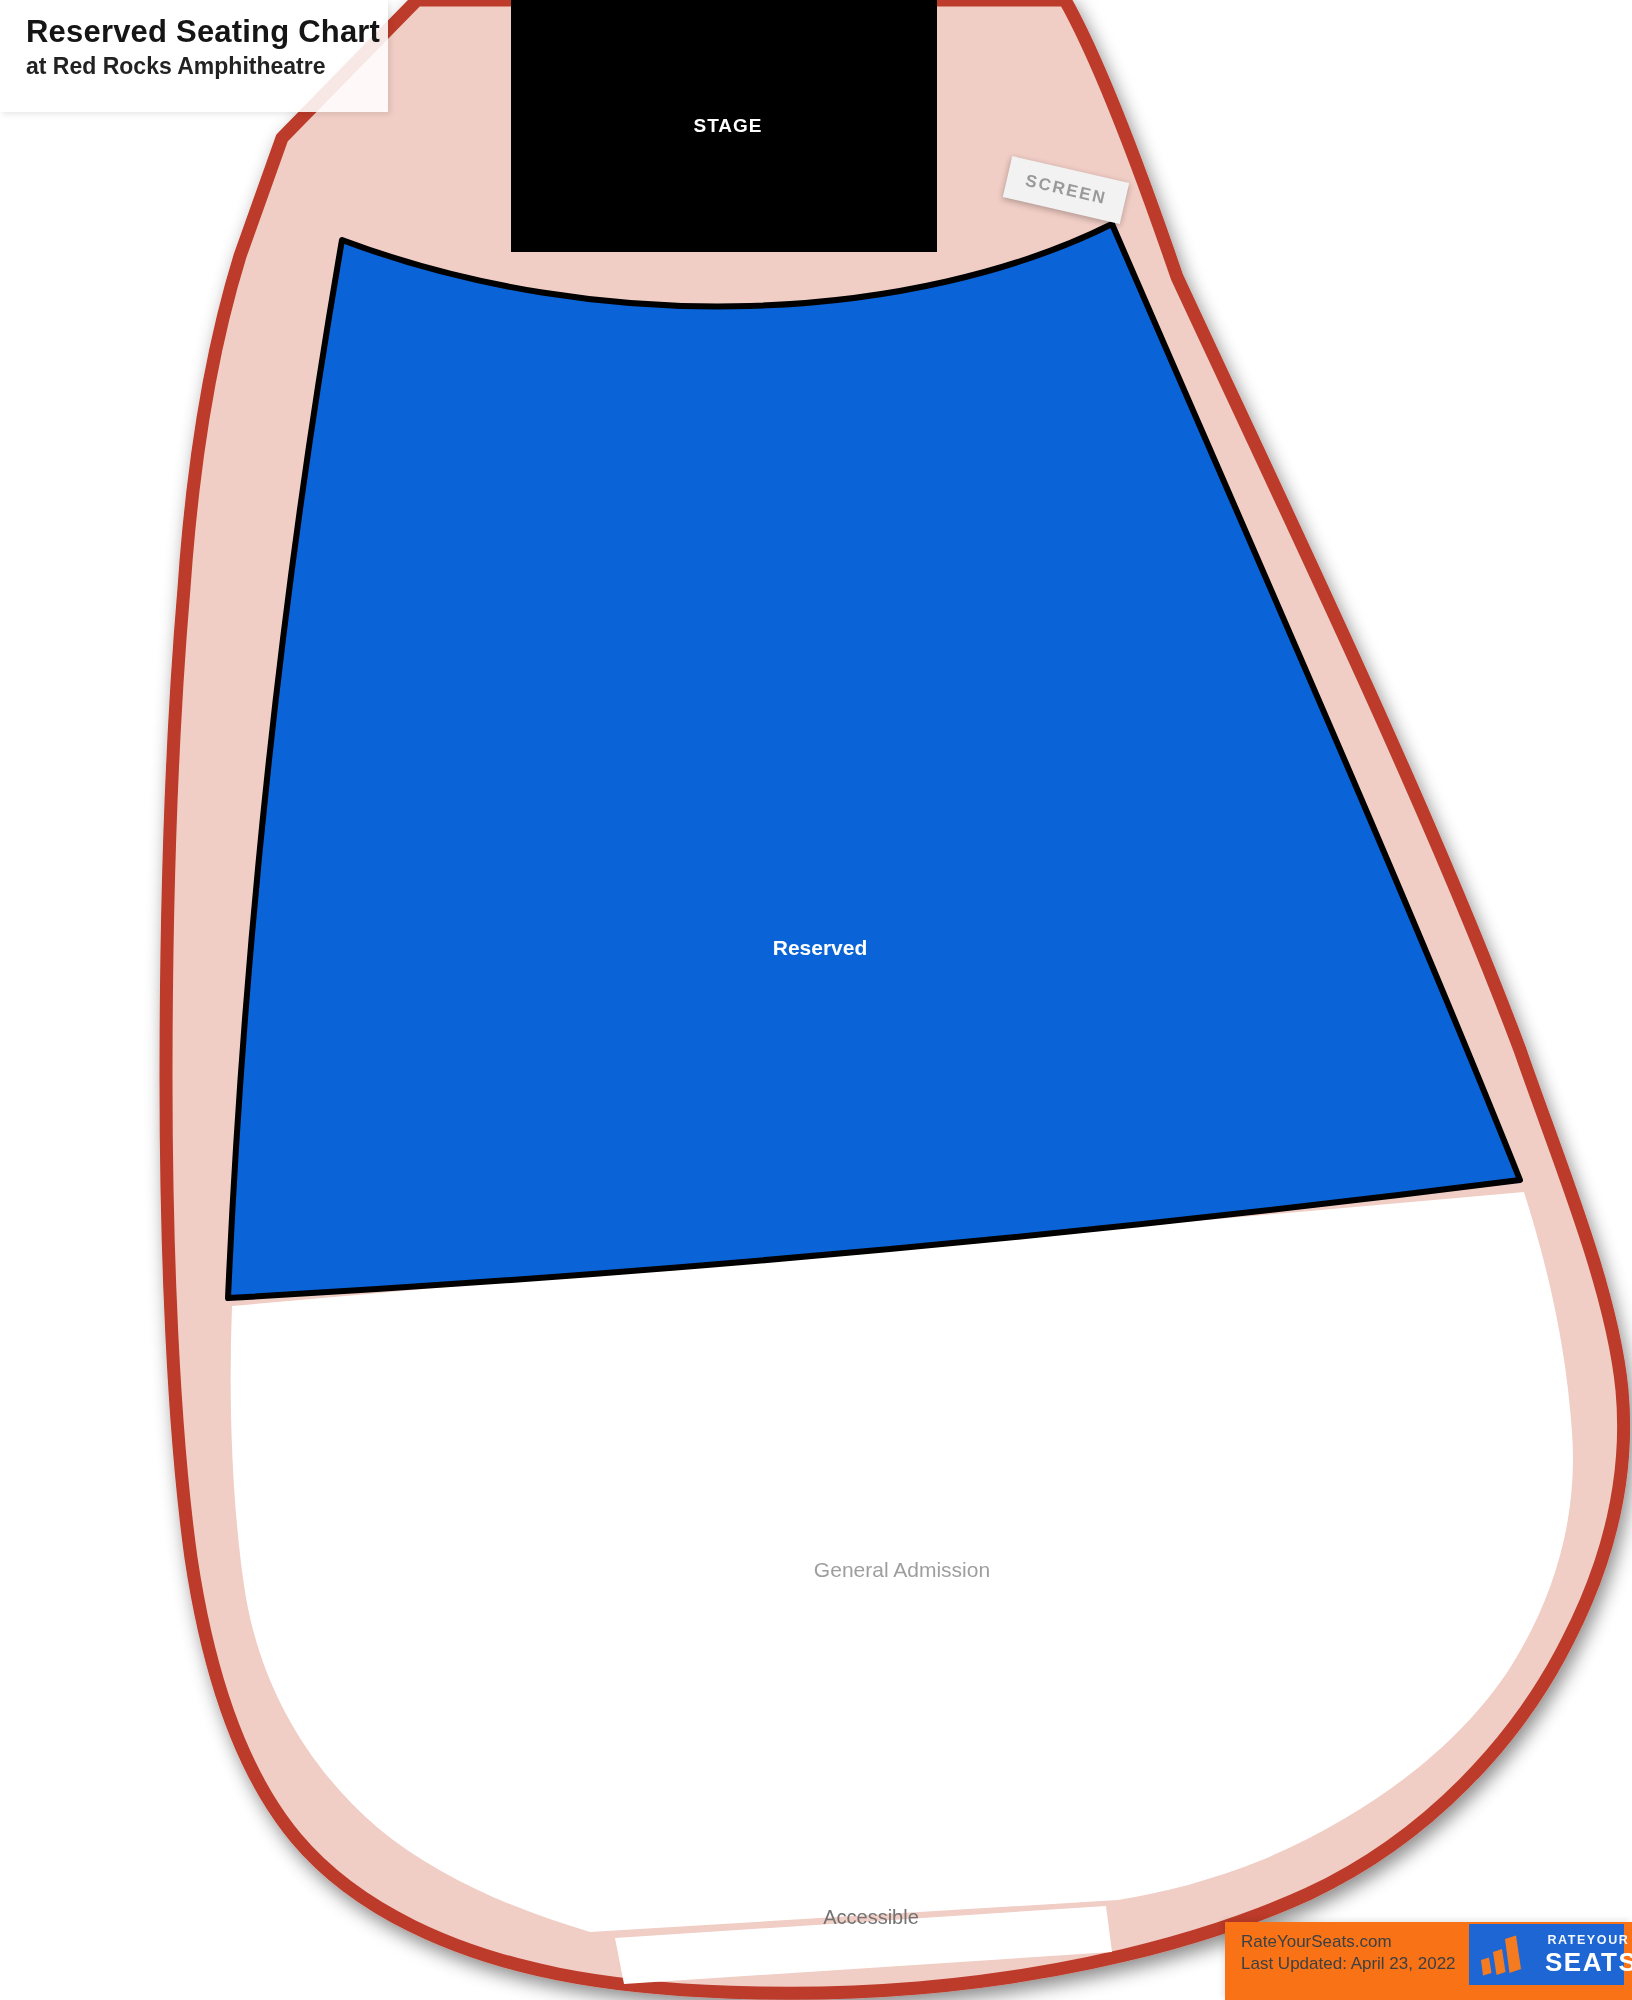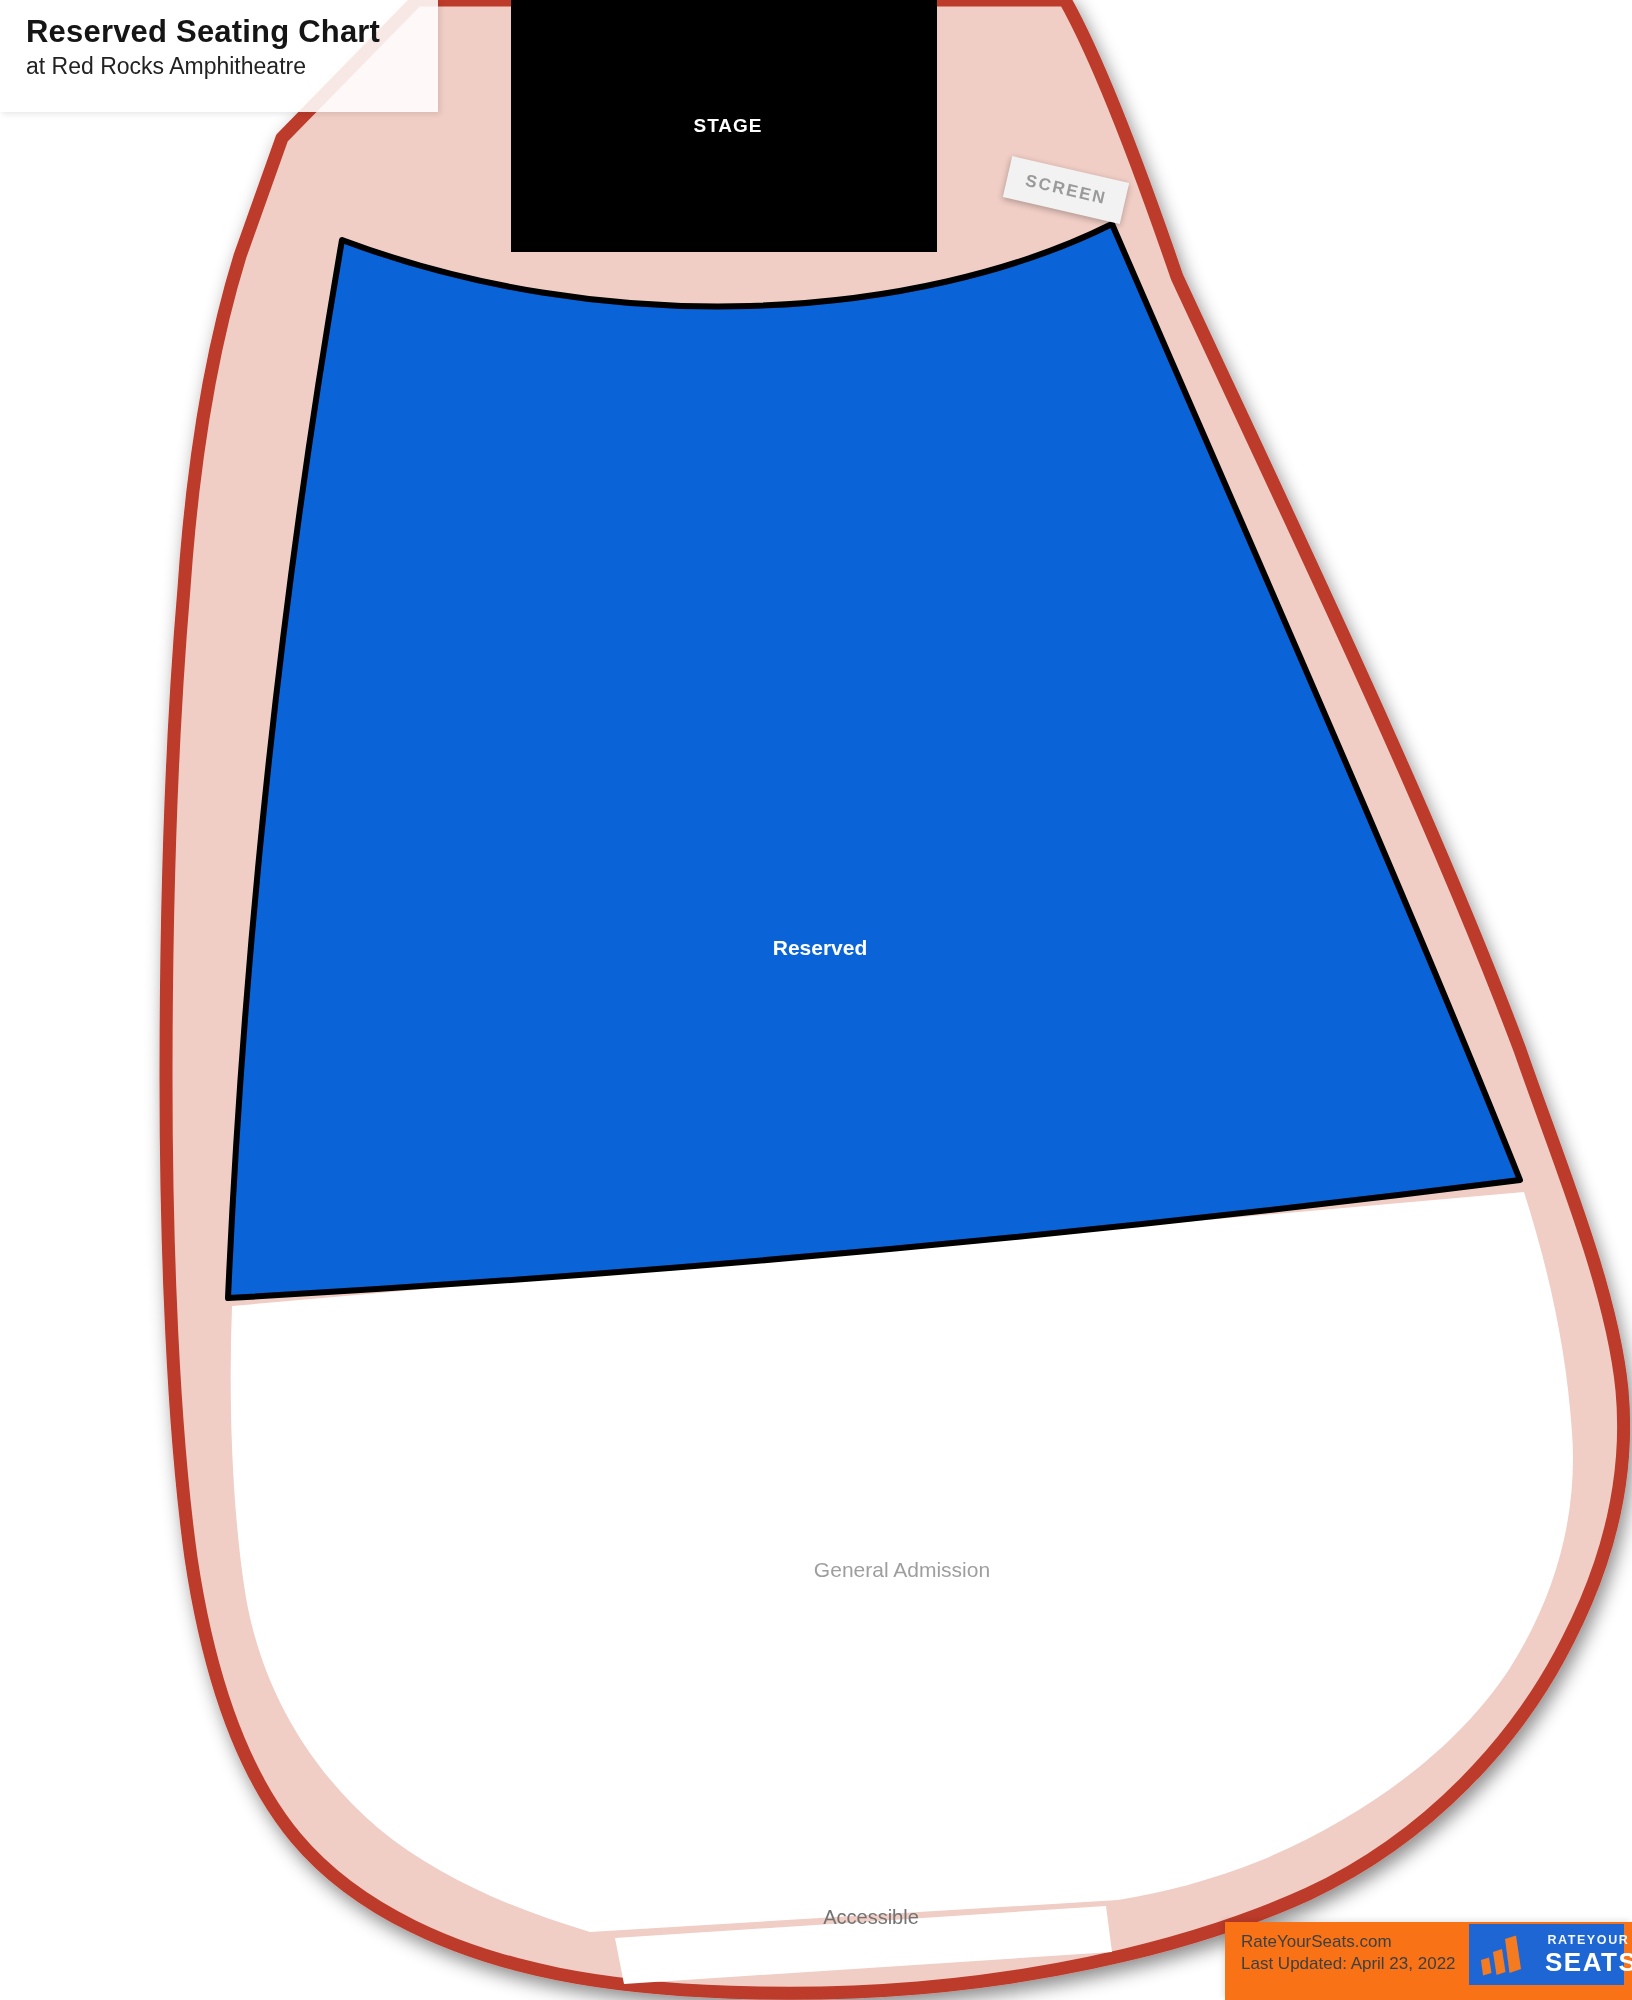--- a/index.html
+++ b/index.html
@@ -25,26 +25,26 @@
   .screen-label{color:#9a9a9a;font-weight:bold;font-size:17px;letter-spacing:2px;}
 
   
   .sec-label{position:absolute;transform:translate(-50%,-50%);white-space:nowrap;}
   .label-reserved{left:820px;top:948px;color:#ffffff;font-weight:bold;font-size:21px;}
   .label-ga{left:902px;top:1570px;color:#9e9e9e;font-size:21px;}
   .label-accessible{left:871px;top:1917px;color:#737373;font-size:20px;}
 
   
   .title-card{
-    position:absolute;left:0;top:0;width:438px;height:112px;
+    position:absolute;left:0;top:0;width:388px;height:112px;
     background:rgba(255,255,255,.88);box-sizing:border-box;padding:14px 0 0 26px;
     box-shadow:2px 2px 6px rgba(0,0,0,.10);
   }
   .title-card h1{margin:0;font-size:31px;font-weight:bold;color:#151515;letter-spacing:.2px;}
-  .title-card h2{margin:3px 0 0;font-size:23px;font-weight:400;color:#222;}
+  .title-card h2{margin:3px 0 0;font-size:23px;font-weight:700;color:#222;}
 
   
   .footer{
     position:absolute;left:1225px;top:1922px;width:407px;height:78px;background:#f97316;
     box-shadow:-2px -2px 6px rgba(0,0,0,.10);
   }
   .footer-text{position:absolute;left:16px;top:9px;font-size:17px;color:#3c4043;line-height:22px;}
   .logo{
     position:absolute;right:8px;top:2px;width:155px;height:61px;background:#1e66d3;
     display:flex;align-items:center;box-sizing:border-box;padding-left:9px;text-align:center;

